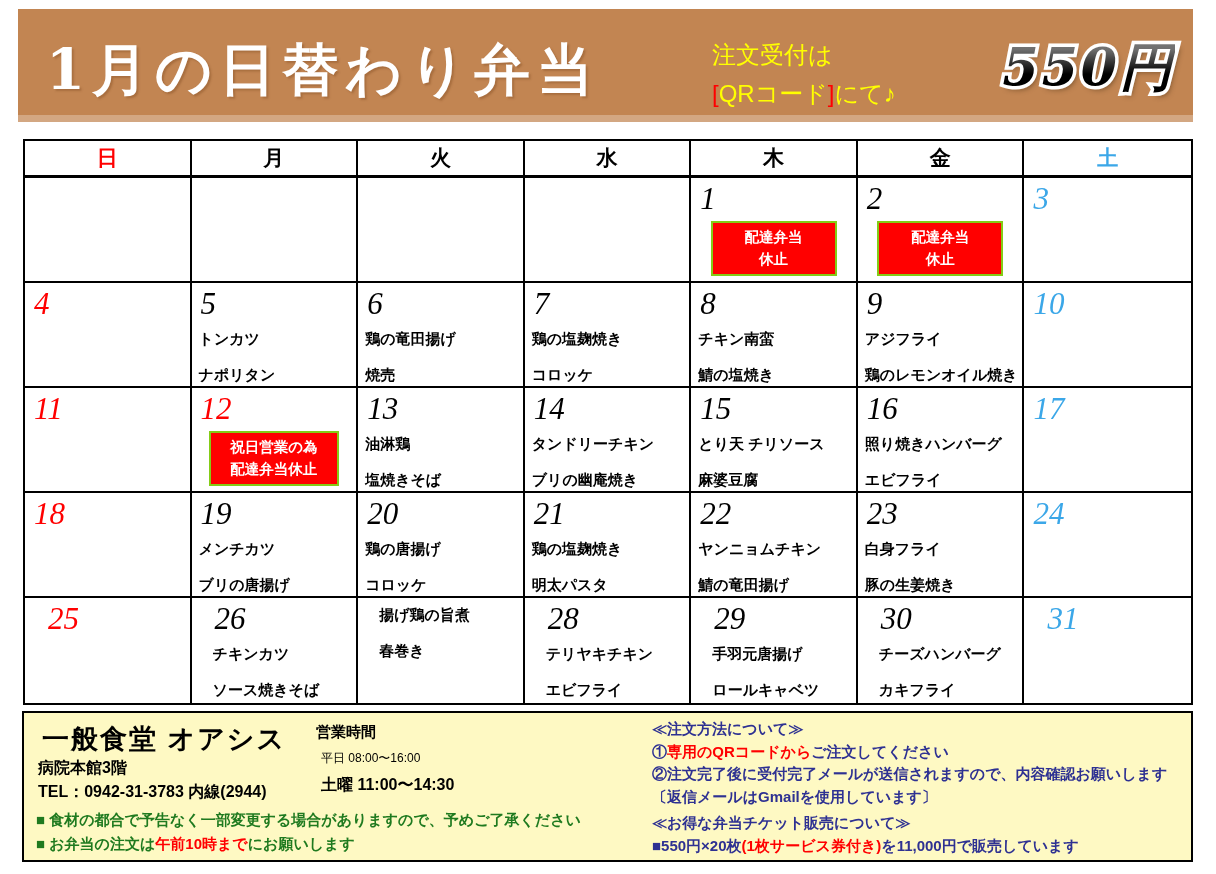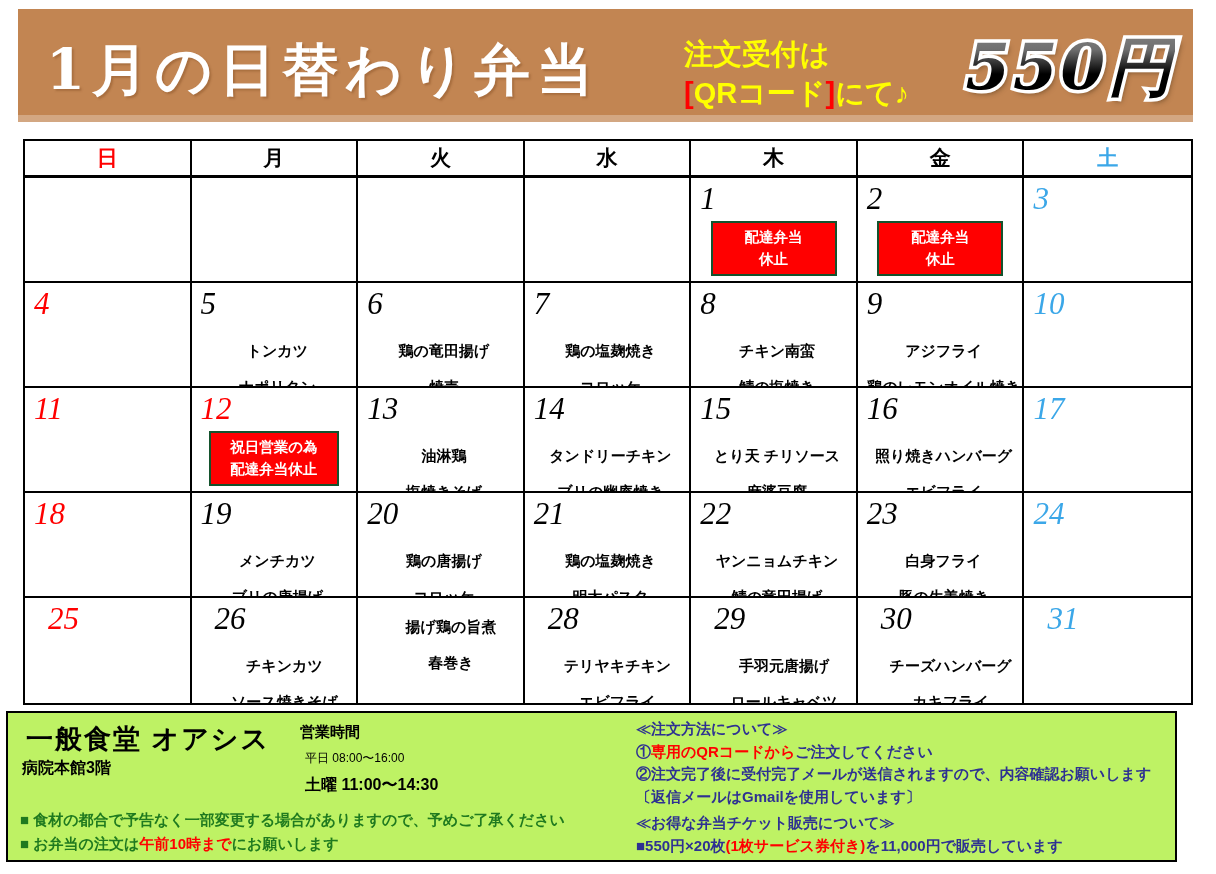--- a/index.html
+++ b/index.html
@@ -8,26 +8,26 @@
   .page { position:relative; width:1216px; height:622px; background:#fff; }
 
   
   .banner { position:absolute; left:18px; top:9px; width:1175px; height:113px;
             background:#C28552; }
   .banner::after { content:""; position:absolute; left:0; bottom:0; width:100%; height:7px;
                    background:rgba(255,255,255,.28); }
   .title { position:absolute; left:28px; top:24px; font-family:"DejaVu Serif", serif;
            font-weight:bold; font-size:56px; color:#fff; letter-spacing:7px;
            text-shadow:2px 2px 2px rgba(120,70,30,.35); }
-  .order-block { position:absolute; left:666px; top:26px; font-weight:bold; font-size:29px;
+  .order-block { position:absolute; left:694px; top:26px; font-weight:normal; font-size:24px;
                  color:#FFFF00; line-height:39px; white-space:nowrap; }
   .order-block .red { color:#FF0000; }
   .price { position:absolute; right:18px; top:10px; width:250px; height:95px;
            font-family:"DejaVu Serif", serif; font-style:italic; font-weight:bold;
-           font-size:64px; letter-spacing:3px; line-height:95px; text-align:right; }
+           font-size:52px; letter-spacing:3px; line-height:95px; text-align:right; }
   .price .stroke { position:absolute; right:0; top:0; width:100%; color:#000;
                    -webkit-text-stroke:7px #ffffff;
                    text-shadow:3px 4px 5px rgba(70,45,20,.55); }
   .price .fill { position:absolute; right:0; top:0; width:100%; color:#000; }
   @supports (-webkit-background-clip:text) {
     .price .fill { background:linear-gradient(180deg,#8d8d8d 0%,#6f6f6f 32%,#000 58%);
                    -webkit-background-clip:text; background-clip:text; color:transparent; }
   }
 
   
@@ -39,29 +39,29 @@
          display:flex; align-items:center; justify-content:center;
          font-size:21px; font-weight:bold; }
   .cell { border-right:2px solid #000; border-bottom:2px solid #000;
           position:relative; overflow:hidden; }
   .dow:nth-child(7n), .cell.last-col { border-right:none; }
   .cell.last-row { border-bottom:none;padding-left:14px; }
   .c-sun { color:#FF0000; }
   .c-sat { color:#3BA7E8; }
   .date { font-family:"Liberation Serif", serif; font-style:italic;
           font-size:31px; line-height:36px; margin:3px 0 0 9px; }
-  .ml { font-size:15px; font-weight:bold; margin:20px 0 0 7px; white-space:nowrap;text-align:center; }
+  .ml { font-size:15px; font-weight:bold; margin:8px 0 0 7px; white-space:nowrap; }
   .ml + .ml { margin-top:17px; }
   .notice { margin:4px auto 0; width:126px; background:#FF0000;
-            border:2px solid #14532d; color:#fff; font-weight:bold; font-size:14.5px;
+            border:2px solid #84cc16; color:#fff; font-weight:bold; font-size:14.5px;
             line-height:1.55; text-align:center; padding:3px 16px; }
 
   
-  .footer { position:absolute; left:6px; top:711px; width:1171px; height:151px;
-            background:#bef264; border:2px solid #000; }
+  .footer { position:absolute; left:22px; top:711px; width:1171px; height:151px;
+            background:#fef9c3; border:2px solid #000; }
   .shop-name  { position:absolute; left:18px;  top:8px;  font-size:27px; font-weight:bold;
                 letter-spacing:2px; color:#000; }
   .shop-floor { position:absolute; left:14px;  top:45px; font-size:16px; font-weight:bold; }
   .shop-tel   { position:absolute; left:14px;  top:69px; font-size:16px; font-weight:bold; }
   .hours-title{ position:absolute; left:292px; top:10px; font-size:15px; font-weight:bold; }
   .hours-wd   { position:absolute; left:297px; top:37px; font-size:12px; font-weight:normal; white-space:pre; }
   .hours-sat  { position:absolute; left:297px; top:62px; font-size:16px; font-weight:bold; white-space:pre; }
   .green-note { position:absolute; left:12px; font-size:15px; font-weight:bold;
                 color:#1F7A1F; white-space:pre; }
   .green-note .red { color:#FF0000; }
@@ -246,20 +246,21 @@
       <div class="ml">カキフライ</div>
     </div>
     <div class="cell last-col last-row">
       <div class="date c-sat">31</div>
     </div>
   </div>
 
   <div class="footer">
     <div class="shop-name">一般食堂 オアシス</div>
     <div class="shop-floor">病院本館3階</div>
+    <div class="shop-tel">TEL：0942-31-3783 内線(2944)</div>
 
     <div class="hours-title">営業時間</div>
     <div class="hours-wd">平日 08:00〜16:00</div>
     <div class="hours-sat">土曜 11:00〜14:30</div>
 
     <div class="green-note n1"><span>■ </span><span>食材の都合で予告なく一部変更する場合がありますので、予めご了承ください</span></div>
     <div class="green-note n2"><span>■ </span><span>お弁当の注文は</span><span class="red">午前10時まで</span><span>にお願いします</span></div>
 
     <div class="f-right">
       <div>≪注文方法について≫</div>

